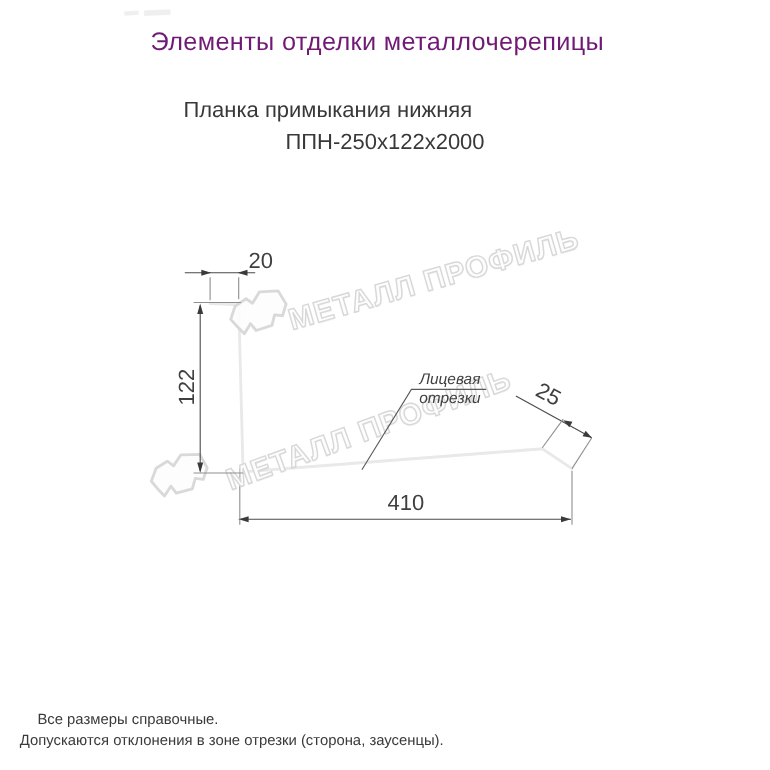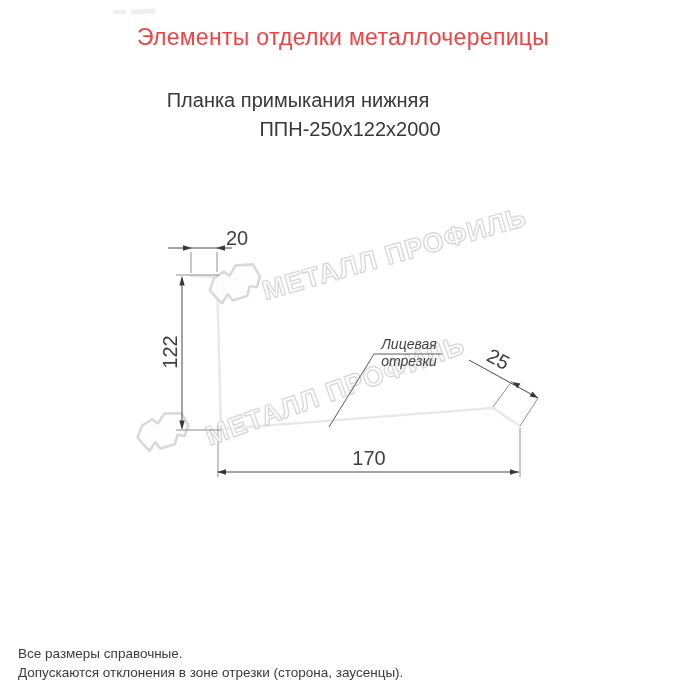--- a/index.html
+++ b/index.html
@@ -1,40 +1,40 @@
 <!DOCTYPE html>
 <html><head>
 <meta charset="utf-8">
 <style>
   html,body{margin:0;padding:0;}
   body{
     width:700px;height:700px;position:relative;background:#ffffff;
     font-family:"Liberation Sans", sans-serif;color:#3b3b3b;overflow:hidden;
   }
   .abs{position:absolute;}
-  .page-title{top:24px;left:0;width:686px;text-align:center;font-size:23px;letter-spacing:.3px;color:#ef4444;}
+  .page-title{top:24px;left:0;width:686px;text-align:center;font-size:23px;letter-spacing:.3px;color:#701a75;}
   .product-subtitle{top:89px;left:0;width:596px;text-align:center;font-size:20px;color:#383838;}
   .product-model{top:118px;left:0;width:700px;text-align:center;font-size:20px;color:#383838;}
   svg.layer{position:absolute;left:0;top:0;width:700px;height:700px;}
   .dim-label{font-size:20px;color:#3f3f3f;text-align:center;}
   .dim-20{left:189px;top:227px;width:34px;margin-left:31px;}
   .dim-122{left:140px;top:340px;width:62px;height:24px;transform:rotate(-90deg);transform-origin:center;}
   .dim-250{left:338px;top:447px;width:62px;}
   .dim-25{left:481px;top:348px;width:34px;transform:rotate(28deg);transform-origin:center;}
   .face-label{left:374px;top:336px;width:70px;text-align:center;font-size:14px;line-height:17px;color:#3f3f3f;font-style:italic;}
   .wm-text{
     width:264px;text-align:center;font-size:27px;font-weight:bold;letter-spacing:1px;
     color:#fdfdfd;-webkit-text-stroke:1.3px #d8d8d8;
     text-shadow:0 1px 1px rgba(190,190,190,.30);
     white-space:nowrap;
   }
   .wm1{left:258px;top:240px;transform:rotate(-16deg);}
   .wm2{left:199px;top:377px;transform:rotate(-20deg);}
   .footer-note{left:18px;font-size:13.5px;color:#3a3a3a;}
-  .fn1{top:646px;}
+  .fn1{top:646px;margin-left:16px;}
   .fn2{top:665px;}
 </style>
 </head>
 <body>
 
 <div class="abs page-title">Элементы отделки металлочерепицы</div>
 <div class="abs product-subtitle">Планка примыкания нижняя</div>
 <div class="abs product-model">ППН-250х122х2000</div>
 
 <svg class="layer" viewBox="0 0 700 700">
@@ -90,21 +90,21 @@
     <line x1="469" y1="360" x2="538" y2="398" stroke="#4a4a4a" stroke-width="1"></line>
     <polygon points="512,382 517.6,388.3 520.4,383.4" fill="#3a3a3a"></polygon>
     <polygon points="538,398 529.6,396.5 532.4,391.6" fill="#3a3a3a"></polygon>
     <line x1="493" y1="407" x2="512" y2="381" stroke="#8f8f8f" stroke-width="1"></line>
     <line x1="520" y1="426" x2="538" y2="398" stroke="#8f8f8f" stroke-width="1"></line>
   </g>
 </svg>
 
 <div class="abs dim-label dim-20">20</div>
 <div class="abs dim-label dim-122">122</div>
-<div class="abs dim-label dim-250">170</div>
+<div class="abs dim-label dim-250">410</div>
 <div class="abs dim-label dim-25">25</div>
 
 <div class="abs face-label">
   <div>Лицевая</div>
   <div>отрезки</div>
 </div>
 
 <div class="abs footer-note fn1">Все размеры справочные.</div>
 <div class="abs footer-note fn2">Допускаются отклонения в зоне отрезки (сторона, заусенцы).</div>
 

